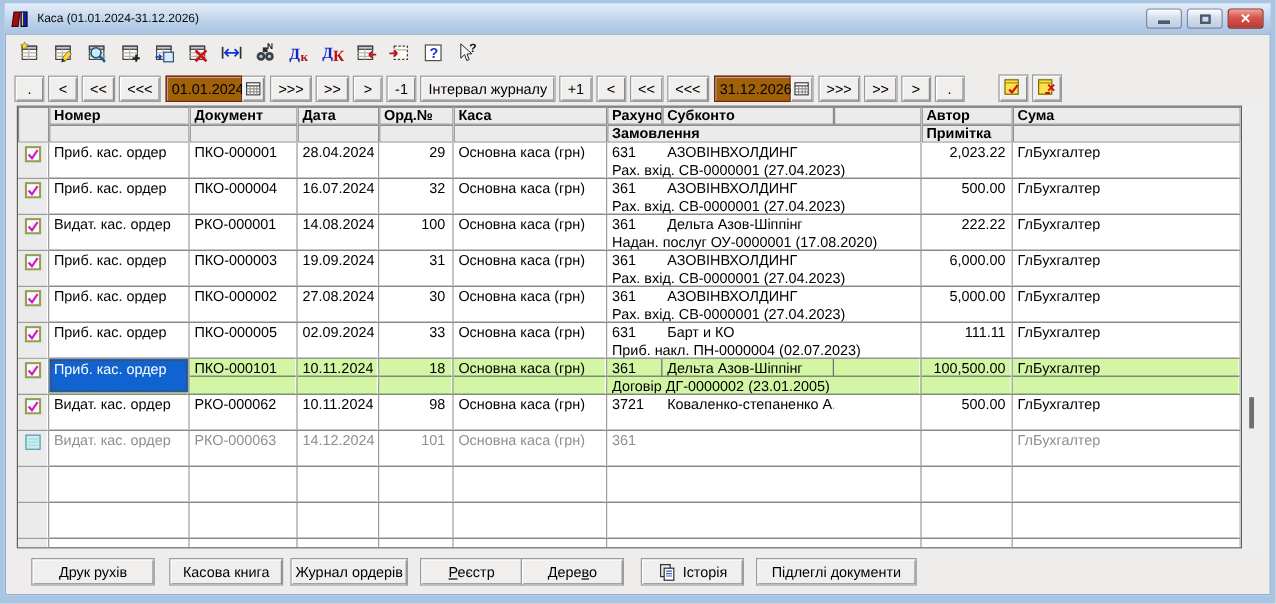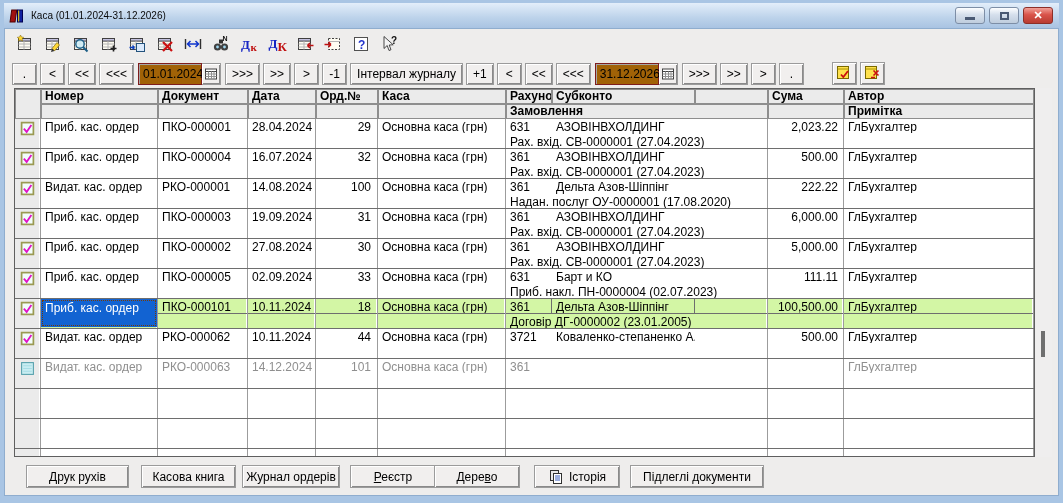--- a/index.html
+++ b/index.html
@@ -305,26 +305,26 @@
             </div>
           <div class="hc">
             <div class="hl1row">
               <div class="hbox w-acc">Рахунок</div>
               <div class="hbox w-sub">Субконто</div>
               <div class="hbox w-blank"></div>
             </div>
             <div class="hbox">Замовлення</div>
           </div>
           <div class="hc">
+              <div class="hbox">Автор</div>
+              <div class="hbox">Примітка</div>
+            </div>
+          <div class="hc">
               <div class="hbox">Сума</div>
               <div class="hbox"></div>
-            </div>
-          <div class="hc">
-              <div class="hbox">Автор</div>
-              <div class="hbox">Примітка</div>
             </div>
         </div>
         <div class="tbody" id="tbody">
             <div class="trow datarow">
               <div class="cell c-icon">
                 <span style="display: flex;">
                   <svg viewBox="0 0 14 14">
                     <rect x="1.5" y="1.5" width="11" height="11" fill="#f2fdfb" stroke="#9a9a52" stroke-width="1.6"></rect>
                     <path d="M3.6 7.2 l2.6 3 4.4 -6.4" stroke="#e011c8" stroke-width="1.7" fill="none"></path>
                   </svg>
@@ -657,21 +657,21 @@
               </div>
               <div class="cell ">
                 <div class="l1">РКО-000062</div>
                 <div class="l2"></div>
               </div>
               <div class="cell ">
                 <div class="l1">10.11.2024</div>
                 <div class="l2"></div>
               </div>
               <div class="cell num">
-                <div class="l1">44</div>
+                <div class="l1">98</div>
                 <div class="l2"></div>
               </div>
               <div class="cell ">
                 <div class="l1">Основна каса (грн)</div>
                 <div class="l2"></div>
               </div>
               <div class="cell ">
                 <div class="g-l1">
                   <div class="g-acc">3721</div>
                   <div class="g-sub">Коваленко-степаненко А. Н.</div>

